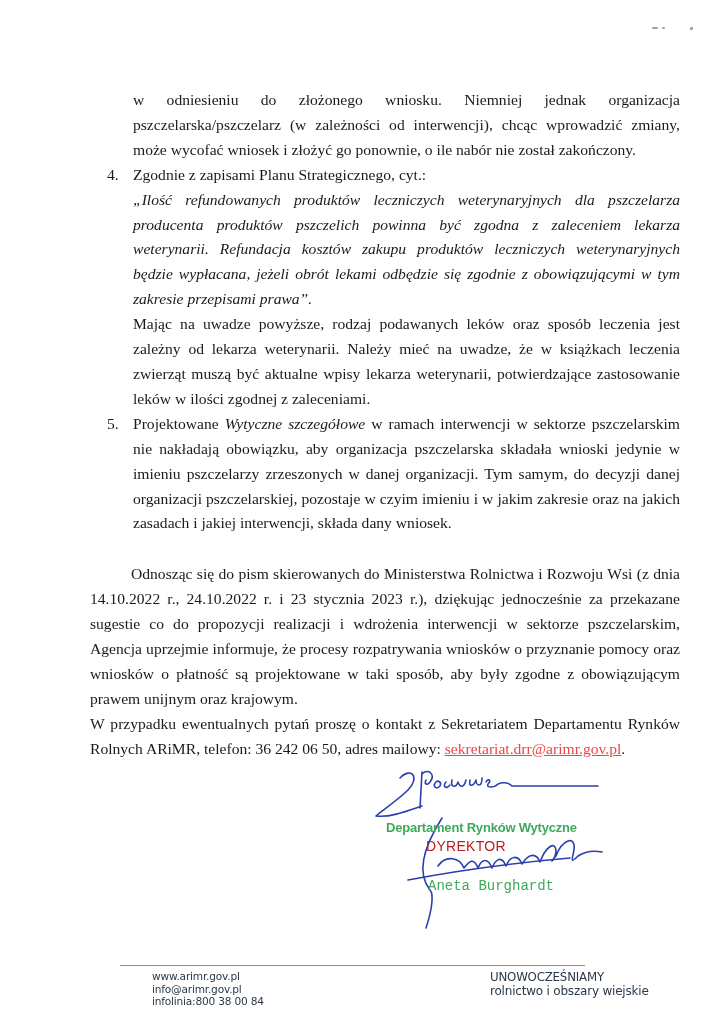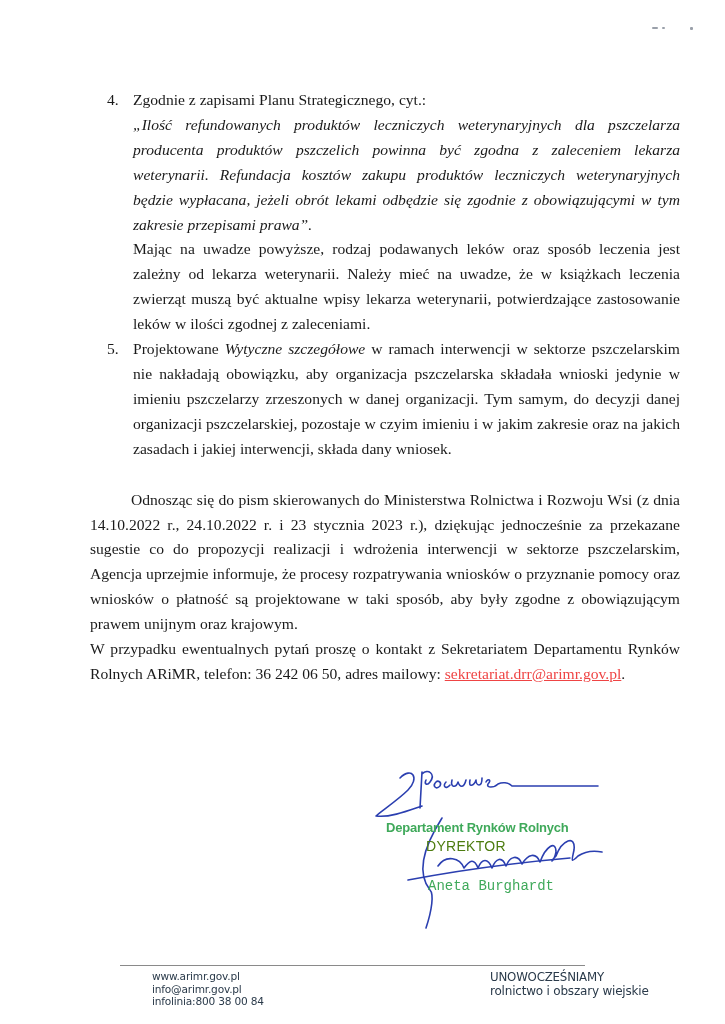--- a/index.html
+++ b/index.html
@@ -28,21 +28,21 @@
 
   .signature { position: absolute; left: 370px; top: 760px; width: 350px; height: 170px; }
   .stamp-dept {
     position: absolute; left: 386px; top: 820px;
     font-family: "Liberation Sans", "DejaVu Sans", sans-serif;
     font-weight: bold; font-size: 13px; color: #3fa95a; letter-spacing: -0.2px;
   }
   .stamp-title {
     position: absolute; left: 426px; top: 838px;
     font-family: "Liberation Sans", "DejaVu Sans", sans-serif;
-    font-size: 14px; color: #4d7c0f; letter-spacing: 0.3px;
+    font-size: 14px; color: #b91c1c; letter-spacing: 0.3px;
   }
   .stamp-name {
     position: absolute; left: 428px; top: 878px;
     font-family: Liberation Mono, monospace;
     font-size: 14px; color: #3fa95a;
   }
 
   .cc-block {
     position: absolute; left: 90px; top: 882px; width: 580px;
     font-size: 12.2px; line-height: 15px;
@@ -69,20 +69,21 @@
 
 <div class="page">
 
   <div class="scan-dots">
     <span style="left:2px;width:6px;"></span>
     <span style="left:12px;width:3px;"></span>
     <span style="left:40px;width:3px;height:3px;"></span>
   </div>
 
   <div class="body-text">
+    <p class="indent-block">w odniesieniu do złożonego wniosku. Niemniej jednak organizacja pszczelarska/pszczelarz (w zależności od interwencji), chcąc wprowadzić zmiany, może wycofać wniosek i złożyć go ponownie, o ile nabór nie został zakończony.</p>
 
     <div class="list-item">
       <span class="list-num">4.</span>
       <p>Zgodnie z zapisami Planu Strategicznego, cyt.:</p>
       <p class="quote">„Ilość refundowanych produktów leczniczych weterynaryjnych dla pszczelarza producenta produktów pszczelich powinna być zgodna z zaleceniem lekarza weterynarii. Refundacja kosztów zakupu produktów leczniczych weterynaryjnych będzie wypłacana, jeżeli obrót lekami odbędzie się zgodnie z obowiązującymi w tym zakresie przepisami prawa”.</p>
       <p>Mając na uwadze powyższe, rodzaj podawanych leków oraz sposób leczenia jest zależny od lekarza weterynarii. Należy mieć na uwadze, że w książkach leczenia zwierząt muszą być aktualne wpisy lekarza weterynarii, potwierdzające zastosowanie leków w ilości zgodnej z zaleceniami.</p>
     </div>
 
     <div class="list-item">
       <span class="list-num">5.</span>
@@ -106,21 +107,21 @@
       <path d="M100 20 C98 28,104 26,106 20 C106 26,112 28,112 18"></path>
       <path d="M116 22 C118 18,122 20,118 24 C116 28,124 28,128 24 C132 22,138 22,142 26 L228 26"></path>
 
       <path d="M72 58 C58 80, 44 110, 60 130 C64 134, 62 150, 56 168"></path>
 
       <path d="M68 106 C76 94, 90 98, 94 108 C100 100, 104 98, 108 108 C112 98, 118 98, 122 108 C126 98, 132 96, 136 106 C140 96, 148 94, 152 104 C158 94, 166 92, 170 102 C176 86, 186 80, 186 92 C184 102, 178 104, 186 96 C192 80, 206 74, 204 90 C202 100, 200 104, 208 96 C214 92, 222 90, 232 92"></path>
       <path d="M38 120 C80 112, 130 104, 200 98"></path>
     </g>
   </svg>
 
-  <div class="stamp-dept">Departament Rynków Rolnych</div>
+  <div class="stamp-dept">Departament Rynków Wytyczne</div>
   <div class="stamp-title">DYREKTOR</div>
   <div class="stamp-name">Aneta Burghardt</div>
 
 
   <div class="footer-rule"></div>
   <div class="footer-left">
     <div>www.arimr.gov.pl</div>
     <div>info@arimr.gov.pl</div>
     <div>infolinia:800 38 00 84</div>
   </div>

